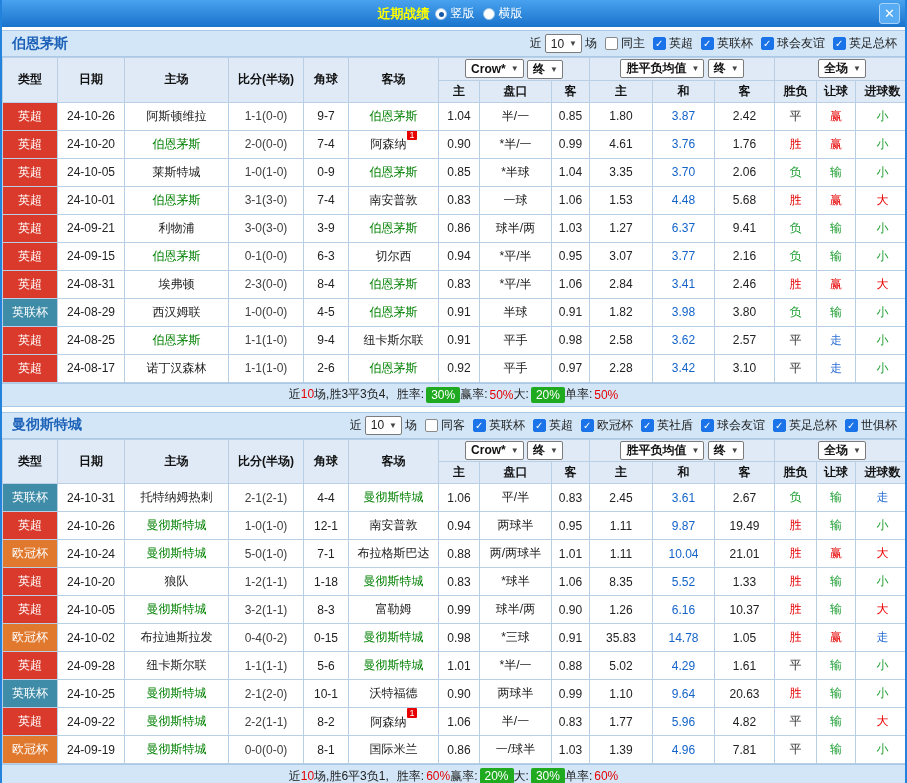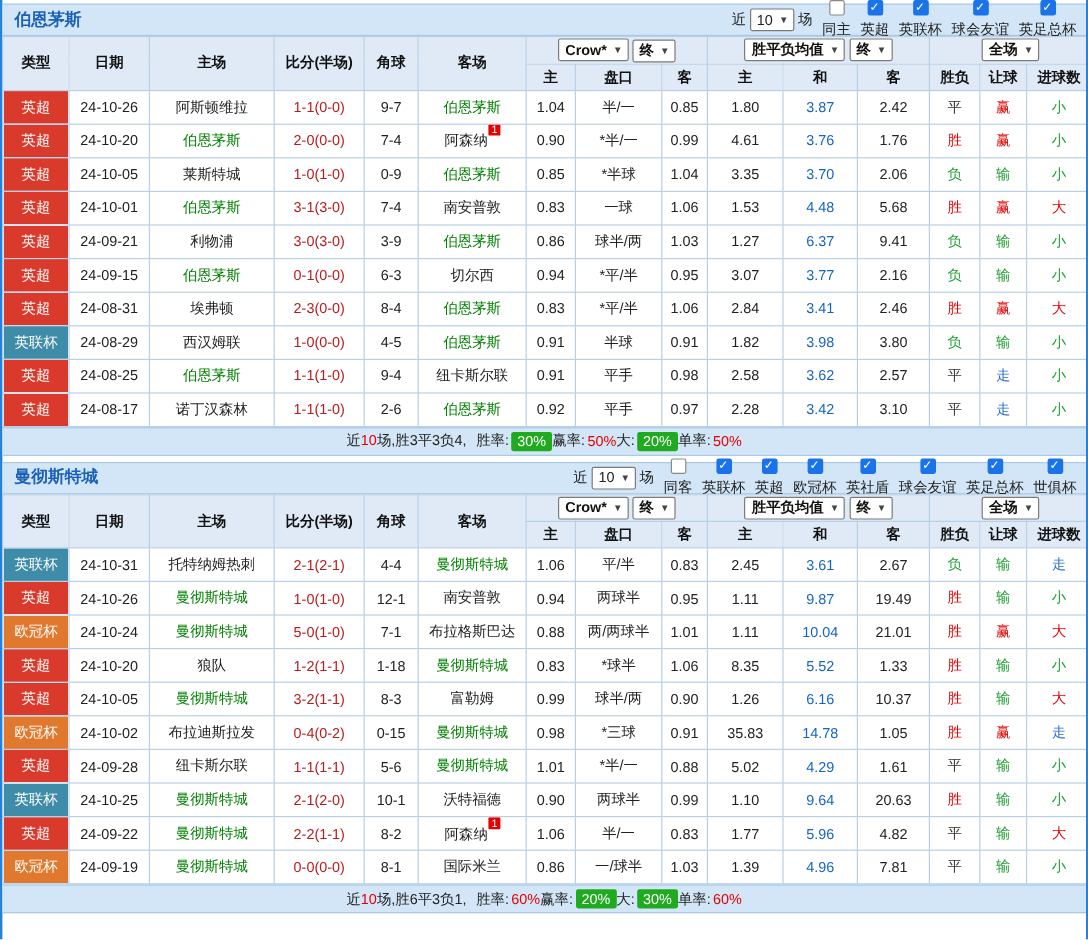--- a/index.html
+++ b/index.html
@@ -21,56 +21,68 @@
   .close-btn { position:absolute; right:5px; top:3px; width:21px; height:21px; background:#57acf4; border:1px solid #a8d2f8;
     border-radius:3px; color:#fff; font-weight:bold; text-align:center; line-height:19px; font-size:13px; cursor:pointer; }
 
   
   .section { margin-top:3px; }
   .section + .section { margin-top:5px; }
   .section-header { height:27px; background:#d2e6f8; border-top:1px solid #aac9e6; border-bottom:1px solid #aac9e6;
     display:flex; align-items:center; justify-content:space-between; padding:0 8px 0 10px; }
   .team-name { color:#1c61b8; font-weight:bold; font-size:14px; }
   .filter { display:flex; align-items:center; gap:3px; color:#222; }
-  .cb-label { display:inline-flex; align-items:center; gap:3px; margin-left:5px; cursor:pointer;flex-direction:column; }
+  .cb-label { display:inline-flex; align-items:center; gap:3px; margin-left:5px; cursor:pointer; }
 
   .select { display:inline-flex; align-items:center; justify-content:space-between; gap:5px; background:#fff;
     border:1px solid #7b7b7b; border-radius:2px; padding:1px 4px 1px 5px; min-width:32px; height:19px; cursor:pointer; }
   .select .arrow { font-size:8px; color:#444; }
   .checkbox { width:13px; height:13px; border:1px solid #8a8a8a; background:#fff; display:inline-block;
     border-radius:2px; position:relative; flex:none; }
   .checkbox.checked { background:#1a73e8; border-color:#1a73e8; }
   .checkbox.checked::after { content:"✓"; position:absolute; color:#fff; font-size:10px; left:1px; top:0; font-weight:bold; }
 
   
   table.grid { width:907px; border-collapse:collapse; table-layout:fixed; }
   .grid th, .grid td { border:1px solid #b9cfe6; text-align:center; padding:0; overflow:hidden; white-space:nowrap; }
   .grid thead th { background:#dfeaf6; height:22px; font-weight:bold; font-size:12px; color:#111; }
   .grid thead th.dd-cell { padding:1px 17px;margin-left:22px; }
   .grid tbody td { height:28px; font-size:12px; background:#fff; }
   td.type-cell { color:#fff; }
   .focal { color:#008000; }
-  .score { color:#b91c1c;margin-left:28px; }
+  .score { color:#404040;margin-left:28px; }
   .draw-odds { color:#1464c8; }
   .redcard { background:#e60000; color:#fff; font-size:9px; line-height:10px; padding:0 2px; margin-left:1px;
     border-radius:1px; display:inline-block; transform:translateY(-5px); }
 
   
   .section-footer { height:24px; background:#d2e6f8; border-top:1px solid #aac9e6; border-bottom:1px solid #aac9e6;
     display:flex; align-items:center; justify-content:center; gap:8px; }
   .stats { display:inline-flex; gap:0; align-items:center; }
   .stat { display:inline-flex; gap:2px; align-items:center; }
   .badge { background:#1faa1f; color:#fff; padding:1px 5px; border-radius:2px; }
   .stat-val { color:#e60000; }
 </style>
 </head>
 <body>
 
 <div class="page">
 
+  <div class="titlebar">
+    <span class="title">近期战绩</span>
+    <span class="radio-label">
+      <span class="radio selected"></span>
+      <span>竖版</span>
+    </span>
+    <span class="radio-label">
+      <span class="radio"></span>
+      <span>横版</span>
+    </span>
+    <span class="close-btn">✕</span>
+  </div>
 
   <div class="section">
     <div class="section-header">
       <span class="team-name">伯恩茅斯</span>
       <div class="filter">
           <span>近</span>
           <span class="select">
             <span>10</span>
             <span class="arrow">▼</span>
           </span>

